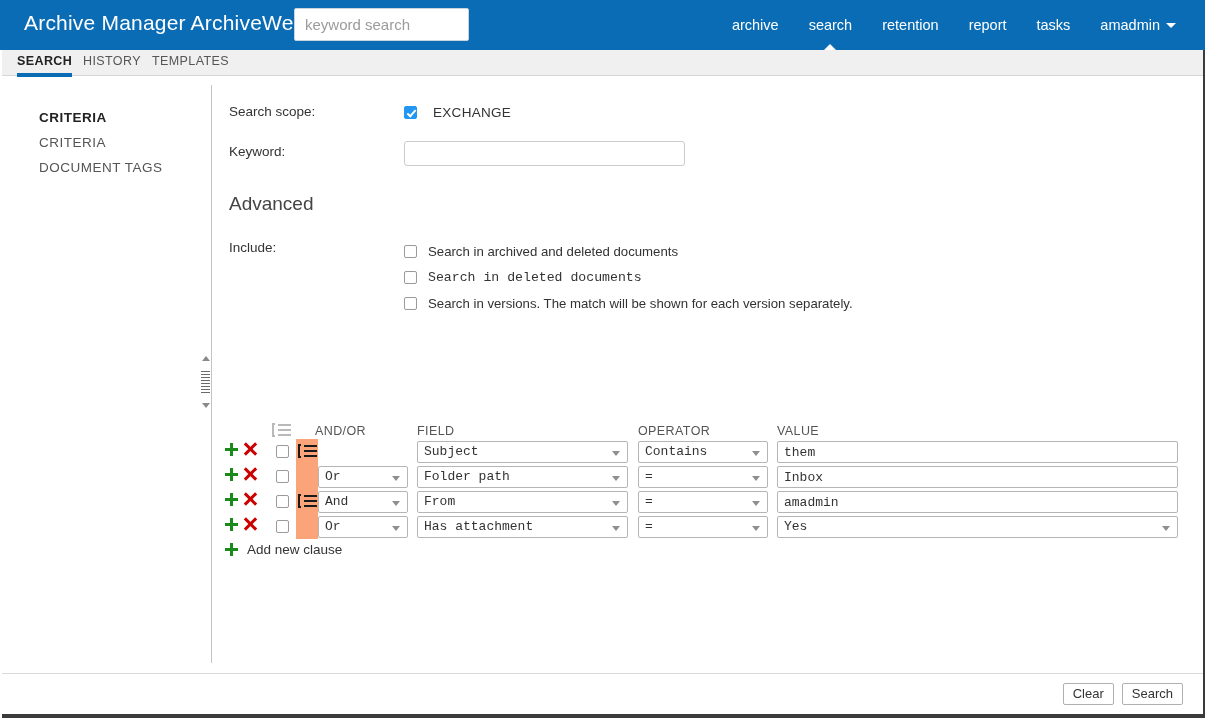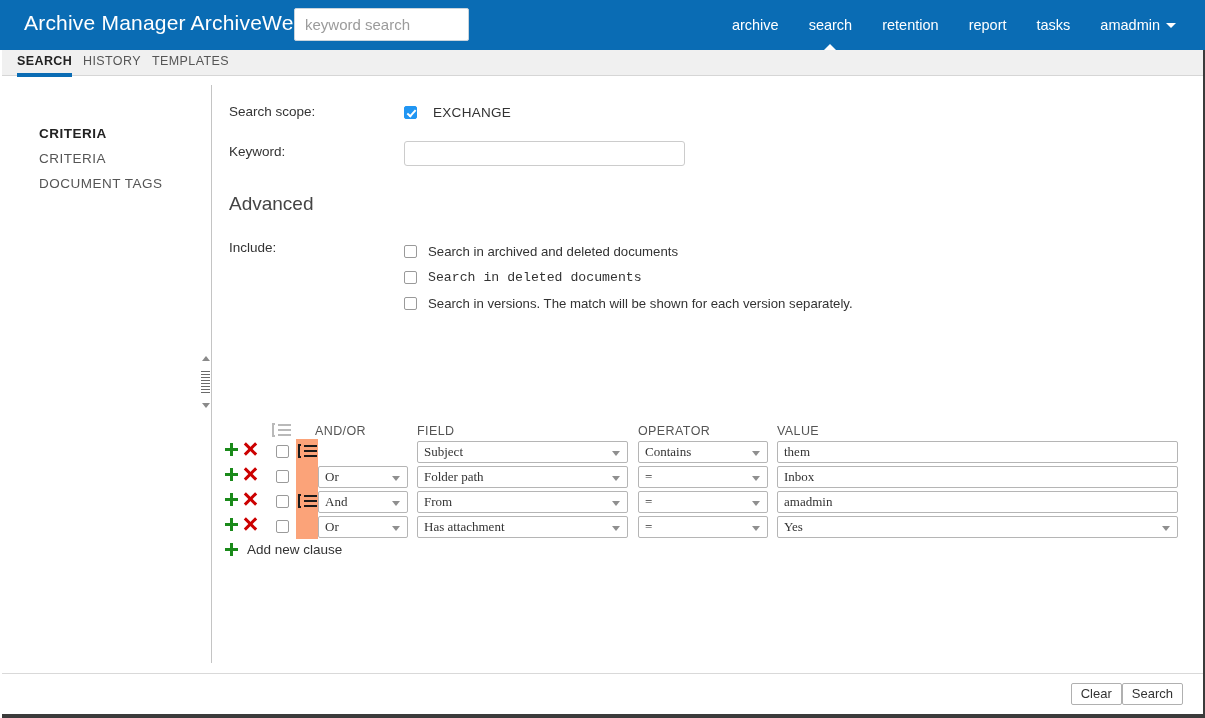--- a/index.html
+++ b/index.html
@@ -118,21 +118,21 @@
     width: 100%; height: 4px;
     background: #0a6cb4;
   }
   #tab-search { left: 17px; }
   #tab-history { left: 83px; }
   #tab-templates { left: 152px; }
 
   
   .left-panel {
     position: absolute;
-    left: 0; top: 92px;
+    left: 0; top: 76px;
     width: 212px; height: 588px;
   }
   .left-divider {
     position: absolute;
     left: 211px; top: 85px;
     width: 1px; height: 578px;
     background: #c4c4c4;
   }
   .side-item {
     position: absolute;
@@ -375,21 +375,21 @@
   }
 
   
   .sel, .inp {
     position: absolute;
     height: 22px;
     box-sizing: border-box;
     border: 1px solid #b5b5b5;
     border-radius: 2px;
     background: #ffffff;
-    font-family: Liberation Serif, serif;
+    font-family: Liberation Mono, monospace;
     font-size: 13px;
     color: #333333;
     padding: 0 6px;
     line-height: 20px;
     top: 2px;
     white-space: nowrap;
     overflow: hidden;
     cursor: pointer;
     outline: none;
   }
@@ -440,21 +440,21 @@
   .footer-sep {
     position: absolute;
     left: 0; top: 673px;
     width: 1205px; height: 1px;
     background: #d9d9d9;
   }
   .footer {
     position: absolute;
     right: 22px; top: 683px;
     display: flex;
-    gap: 0;
+    gap: 8px;
   }
   .btn {
     min-width: 40px;
     height: 22px;
     border: 1px solid #b0b0b0;
     border-radius: 2px;
     background: #ffffff;
     font-family: "Liberation Sans", sans-serif;
     font-size: 13px;
     color: #333333;

